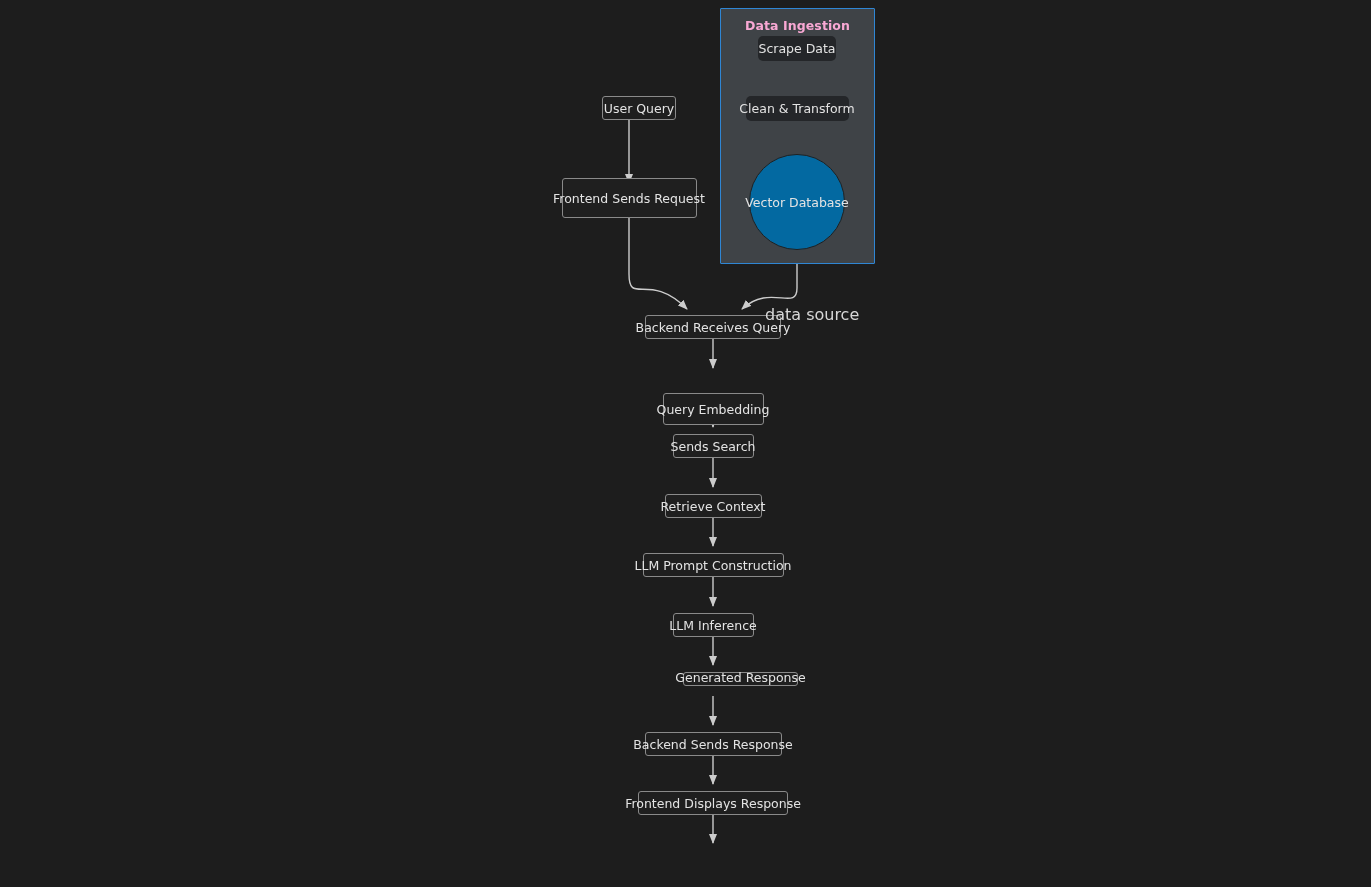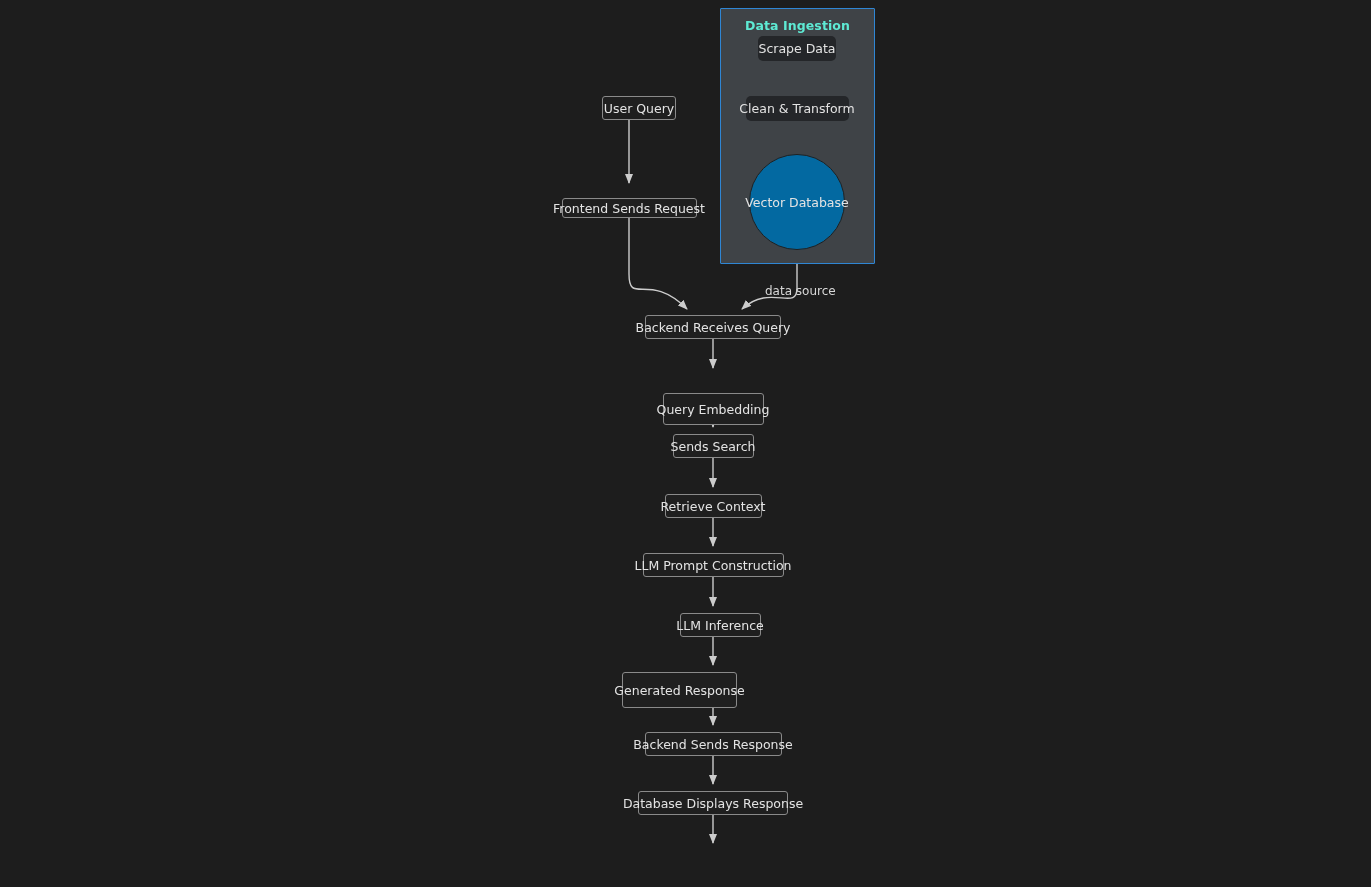--- a/index.html
+++ b/index.html
@@ -33,21 +33,21 @@
     border-radius: 1px;
   }
   .subgraph-title {
     position: absolute;
     left: 0;
     right: 0;
     top: 9px;
     text-align: center;
     font-size: 12.5px;
     font-weight: bold;
-    color: #5eead4;
+    color: #f9a8d4;
     letter-spacing: 0.1px;
   }
   .node {
     position: absolute;
     box-sizing: border-box;
     display: flex;
     align-items: center;
     justify-content: center;
     background: #1f1f1f;
     border: 1px solid #8a8a8a;
@@ -64,23 +64,24 @@
   }
   .node.circle {
     border-radius: 50%;
     background: #0369a1;
     border: 1px solid #202020;
     padding: 0;
   }
   .edge-label {
     position: absolute;
     color: #d8d8d8;
-    font-size: 12px;
+    font-size: 16px;
     background: transparent;
     white-space: nowrap;
+    margin-top: 21px;
   }
 </style>
 </head>
 <body>
 
 <div id="canvas">
 
   <svg class="edges" viewBox="0 0 1371 887" xmlns="http://www.w3.org/2000/svg">
     <defs>
       <marker id="arrow" markerWidth="10" markerHeight="8" refX="9" refY="4" orient="auto" markerUnits="userSpaceOnUse">
@@ -115,49 +116,49 @@
       </div>
       <div class="node inner" style="left: 745.5px; top: 95.5px; width: 103px; height: 25px;">
         <span>Clean &amp; Transform</span>
       </div>
       <div class="node circle" style="left: 749px; top: 154px; width: 96px; height: 96px;">
         <span>Vector Database</span>
       </div>
       <div class="node" style="left: 602px; top: 96px; width: 74px; height: 24px;">
         <span>User Query</span>
       </div>
-      <div class="node" style="left: 561.5px; top: 198px; width: 135px; height: 20px; text-align: right;">
+      <div class="node" style="left: 561.5px; top: 178px; width: 135px; height: 40px; text-align: right;">
         <span>Frontend Sends Request</span>
       </div>
       <div class="node" style="left: 645px; top: 315px; width: 136px; height: 24px;">
         <span>Backend Receives Query</span>
       </div>
       <div class="node" style="left: 662.5px; top: 393px; width: 101px; height: 32px;">
         <span>Query Embedding</span>
       </div>
       <div class="node" style="left: 672.5px; top: 434px; width: 81px; height: 24px;">
         <span>Sends Search</span>
       </div>
       <div class="node" style="left: 664.5px; top: 494px; width: 97px; height: 24px;">
         <span>Retrieve Context</span>
       </div>
       <div class="node" style="left: 642.5px; top: 553px; width: 141px; height: 24px;">
         <span>LLM Prompt Construction</span>
       </div>
-      <div class="node" style="left: 672.5px; top: 613px; width: 81px; height: 24px; margin-left: 7px;">
+      <div class="node" style="left: 672.5px; top: 613px; width: 81px; height: 24px;">
         <span>LLM Inference</span>
       </div>
-      <div class="node" style="left: 622px; top: 672px; width: 115px; height: 36px;">
+      <div class="node" style="left: 683px; top: 672px; width: 115px; height: 14px; align-items: flex-end;">
         <span>Generated Response</span>
       </div>
       <div class="node" style="left: 644.5px; top: 732px; width: 137px; height: 24px;">
         <span>Backend Sends Response</span>
       </div>
       <div class="node" style="left: 638px; top: 791px; width: 150px; height: 24px;">
-        <span>Database Displays Response</span>
+        <span>Frontend Displays Response</span>
       </div>
       <div class="node" style="left: 698px; top: 850px; width: 30px; height: 24px; margin-top: 48px;">
         <span>End</span>
       </div>
     </div>
   <div id="label-layer">
       <div class="edge-label" style="left: 765px; top: 284px;">data source</div>
     </div>
 
 </div>

